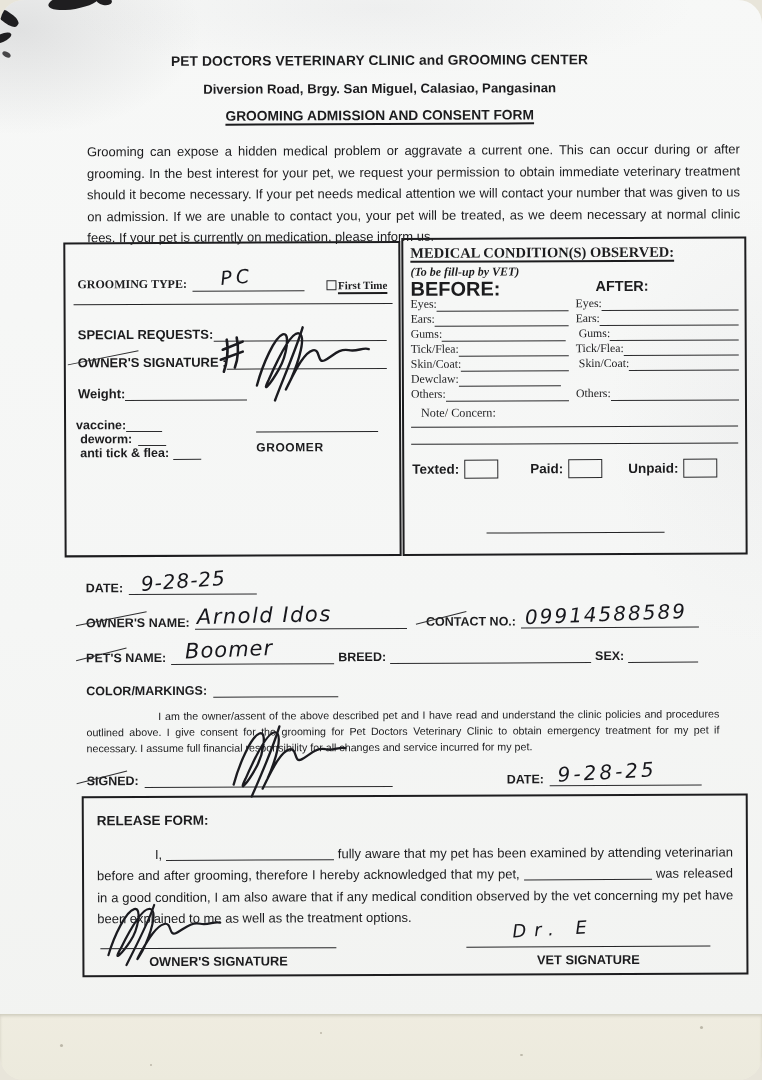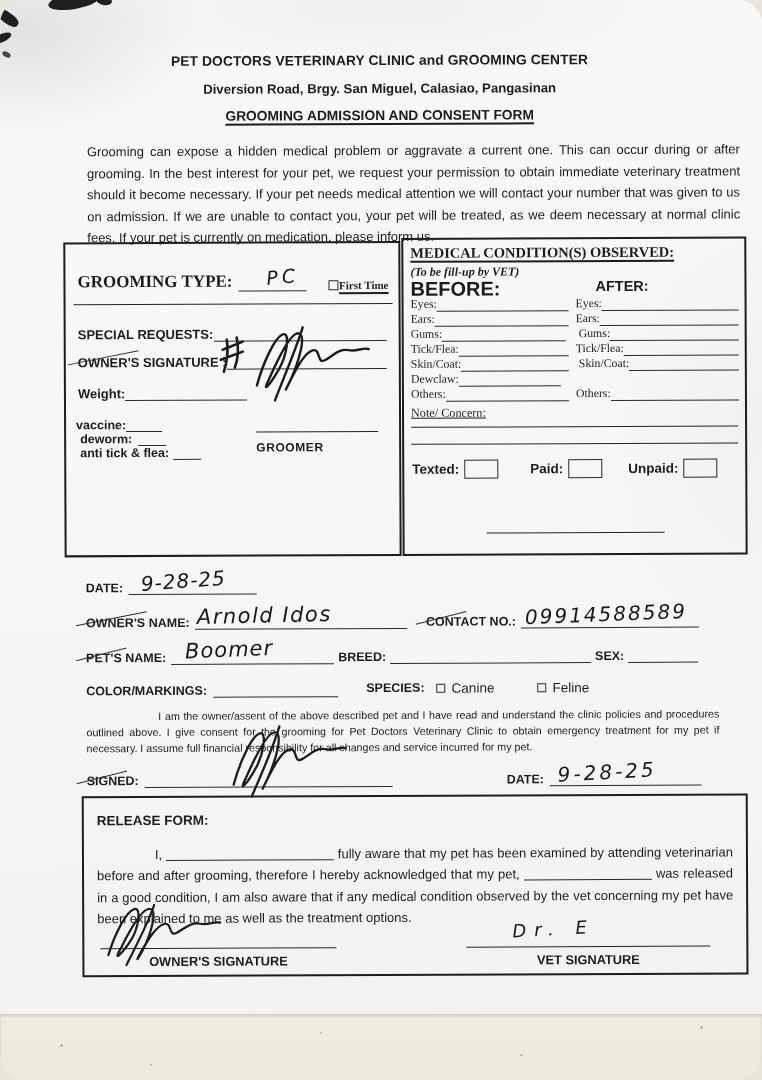--- a/index.html
+++ b/index.html
@@ -105,21 +105,21 @@
         <div id="clinic">PET DOCTORS VETERINARY CLINIC and GROOMING CENTER</div>
         <div id="addr">Diversion Road, Brgy. San Miguel, Calasiao, Pangasinan</div>
         <div id="ftitle"><span class="u">GROOMING ADMISSION AND CONSENT FORM</span></div>
       </div>
 
       <div id="intro">Grooming can expose a hidden medical problem or aggravate a current one. This can occur during or after grooming. In the best interest for your pet, we request your permission to obtain immediate veterinary treatment should it become necessary. If your pet needs medical attention we will contact your number that was given to us on admission. If we are unable to contact you, your pet will be treated, as we deem necessary at normal clinic fees. If your pet is currently on medication, please inform us.</div>
 
       <div class="box" id="leftbox" style="left:64px;top:241px;width:337px;height:315px;">
 
         <div class="row" style="left:12px;right:10px;top:30px;height:18px;">
-          <span class="lbl serif" style="font-size:17px;">GROOMING TYPE:</span>
+          <span class="lbl serif" style="font-size:12px;">GROOMING TYPE:</span>
           <span class="blank" style="width:112px;margin-left:6px;">
             <span class="hand" style="position:absolute;left:28px;bottom:4px;font-size:19px;transform:rotate(-5deg);letter-spacing:4px;">PC</span>
           </span>
           <span style="margin-left:22px;white-space:nowrap;display:flex;align-items:center;">
             <span class="cb" style="width:10px;height:10px;"></span>
             <span class="serif b u" style="font-size:11px;margin-left:1px;">First Time</span>
           </span>
         </div>
 
         <div class="hline" style="left:8px;right:6px;top:60px;"></div>
@@ -231,21 +231,21 @@
 
         <div class="mrow" style="left:7px;top:148px;width:158px;">
             <span class="mlbl">Others:</span>
             <span class="blank grow" style="border-bottom-width:1px;height:12px;"></span>
           </div>
         <div class="mrow" style="left:172px;top:148px;right:6px;">
             <span class="mlbl">Others:</span>
             <span class="blank grow" style="border-bottom-width:1px;height:12px;"></span>
           </div>
 
-        <div class="abs" style="left:7px;top:163px;text-decoration:underline;">
+        <div class="abs" style="left:17px;top:163px;">
           <span class="mlbl" style="font-size:12.2px;">Note/ Concern:</span>
         </div>
         <div class="hline" style="left:7px;right:7px;top:187px;border-top-width:1.2px;"></div>
         <div class="hline" style="left:7px;right:7px;top:204px;border-top-width:1.2px;"></div>
 
         <div class="abs" style="left:8px;top:218px;height:22px;display:flex;align-items:center;">
           <span class="b" style="font-size:13.5px;">Texted:</span>
           <span class="cb" style="width:34px;height:19px;margin-left:5px;border-width:1.6px;"></span>
           <span class="b" style="font-size:13.5px;margin-left:32px;">Paid:</span>
           <span class="cb" style="width:34px;height:19px;margin-left:5px;border-width:1.6px;"></span>
@@ -283,27 +283,20 @@
         </span>
         <span class="lbl-sm" style="margin-left:4px;margin-top:36px;">BREED:</span>
         <span class="blank" style="width:201px;margin-left:4px;"></span>
         <span class="lbl-sm" style="margin-left:4px;">SEX:</span>
         <span class="blank" style="width:70px;margin-left:4px;"></span>
       </div>
 
       <div class="row" style="left:85px;top:679px;height:18px;">
         <span class="lbl-sm">COLOR/MARKINGS:</span>
         <span class="blank" style="width:125px;margin-left:6px;"></span>
-      </div>
-      <div class="row" style="left:365px;top:679px;height:18px;align-items:center;">
-        <span class="lbl-sm">SPECIES:</span>
-        <span class="cb" style="width:9px;height:9px;margin-left:12px;"></span>
-        <span style="font-size:13.5px;margin-left:6px;">Canine</span>
-        <span class="cb" style="width:9px;height:9px;margin-left:43px;"></span>
-        <span style="font-size:13.5px;margin-left:6px;">Feline</span>
       </div>
 
       <div class="abs" style="left:85px;top:708px;width:633px;font-size:10.7px;line-height:15.8px;text-align:justify;text-indent:72px;">I am the owner/assent of the above described pet and I have read and understand the clinic policies and procedures outlined above. I give consent for the grooming for Pet Doctors Veterinary Clinic to obtain emergency treatment for my pet if necessary. I assume full financial responsibility for all changes and service incurred for my pet.</div>
 
       <div class="row" style="left:85px;top:769px;height:18px;">
         <span class="lbl-sm slash slash-short">SIGNED:</span>
         <span class="blank" style="width:248px;margin-left:6px;"></span>
       </div>
       <svg class="sig" style="left:218px;top:724px;" width="190" height="72" viewBox="0 0 190 72">
         <path d="M14,60 C20,38 32,12 40,9 C48,6 44,30 36,44 C28,58 18,70 26,54 C34,36 48,6 56,8 C64,10 56,36 48,54 C44,62 40,70 46,58 C54,42 62,27 70,25 C78,23 74,39 82,35 C90,31 96,23 106,25 C114,27 120,22 126,24" stroke-width="2.3"></path>

